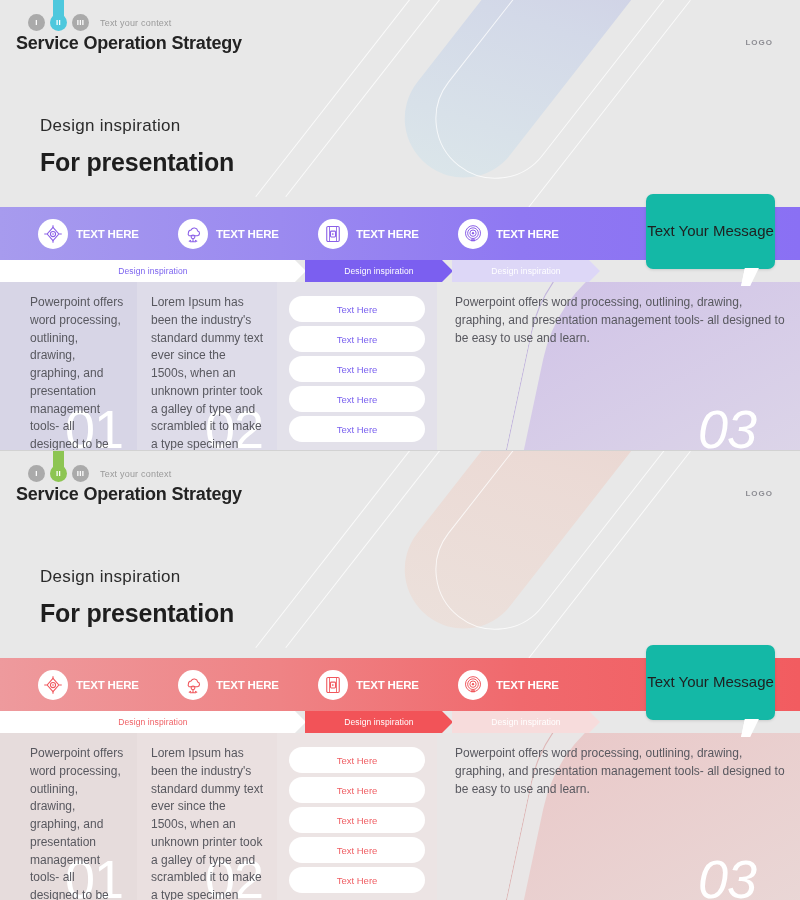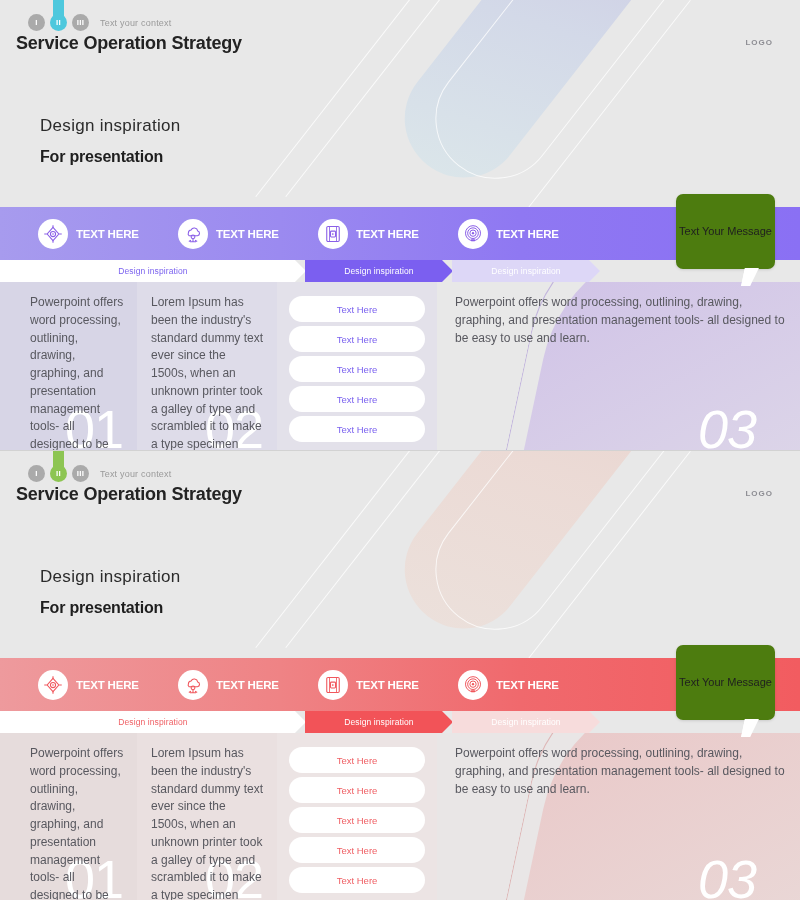--- a/index.html
+++ b/index.html
@@ -110,21 +110,21 @@
   .logo {
     position: absolute; top: 22px; right: 27px;
     font-size: 8px; font-weight: bold; color: #8d8d93; letter-spacing: 1px; margin-top: 16px;
   }
   .sub-a {
     position: absolute; top: 116px; left: 40px;
     font-size: 17px; color: #2b2b2b; letter-spacing: .3px;
   }
   .sub-b {
     position: absolute; top: 148px; left: 40px;
-    font-size: 16px; font-weight: bold; color: #1e1e1e; letter-spacing: -.2px;
+    font-size: 25px; font-weight: bold; color: #1e1e1e; letter-spacing: -.2px;
   }
 
   
   .navbar {
     position: absolute; left: 0; right: 0; top: 207px;
     height: 53px;
     background: linear-gradient(90deg, #a79bee 0%, #9b8af0 35%, #8f78f2 65%, #8a70f4 100%);
     display: flex; align-items: center;
   }
   .slide.s2 .navbar {
@@ -202,25 +202,25 @@
     display: flex; align-items: center; justify-content: center;
     font-size: 9.5px; color: #7b62ef;
     margin-bottom: 4px;
     position: relative; z-index: 2;
   }
   .slide.s2 .pill { color: #ef5f64; }
 
   
   .callout {
     position: absolute; right: 25px; top: 194px;
-    width: 99px; height: 75px;
-    background: #4d7c0f; border-radius: 7px;
+    width: 129px; height: 75px;
+    background: #14b8a6; border-radius: 7px;
     display: flex; align-items: center; justify-content: center;
     text-align: center;
-    font-size: 11px; color: #1f1f1f; line-height: 1.35;
+    font-size: 15px; color: #1f1f1f; line-height: 1.35;
     box-shadow: 0 1px 3px rgba(0,0,0,.12);
     z-index: 20;
   }
   .callout::after {
     content: "";
     position: absolute; right: 18px; bottom: -17px;
     width: 0; height: 0;
     border-left: 9px solid #ffffff;
     border-right: 5px solid transparent;
     border-top: 18px solid #ffffff;

